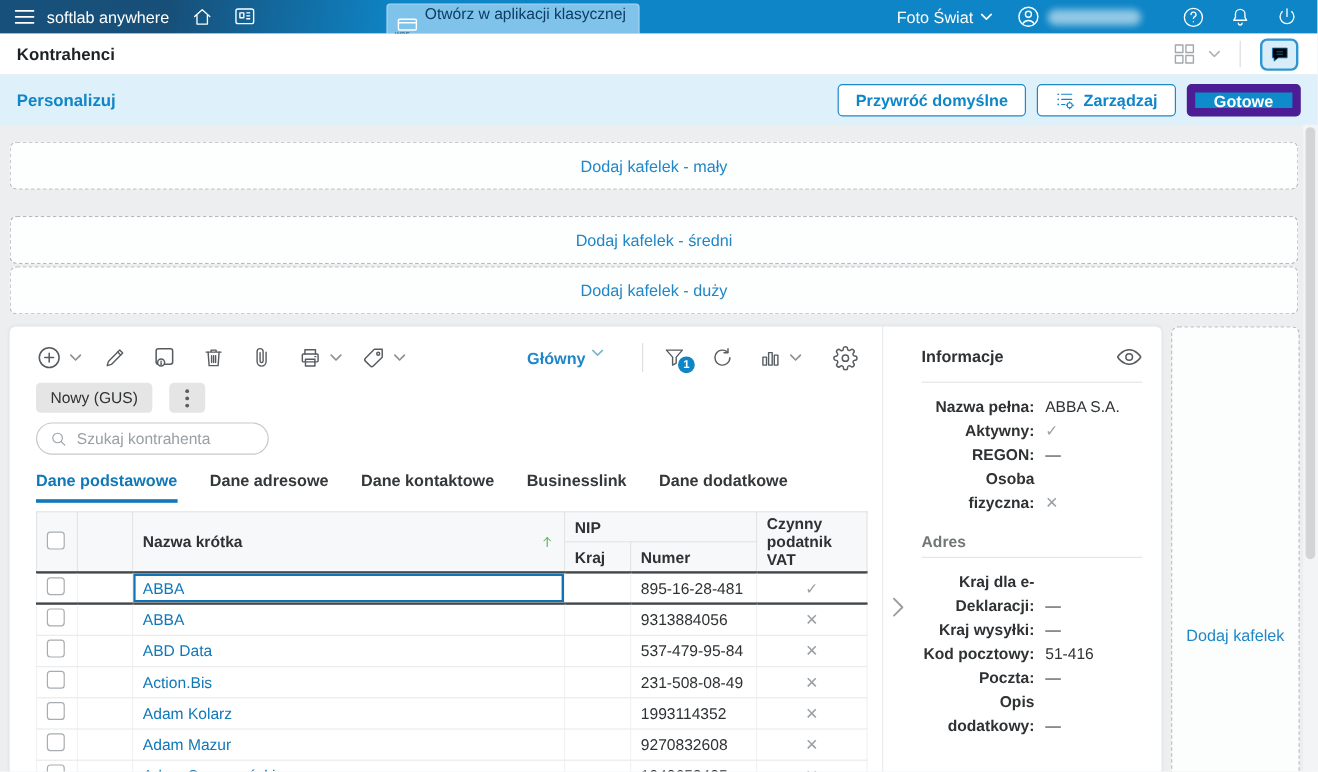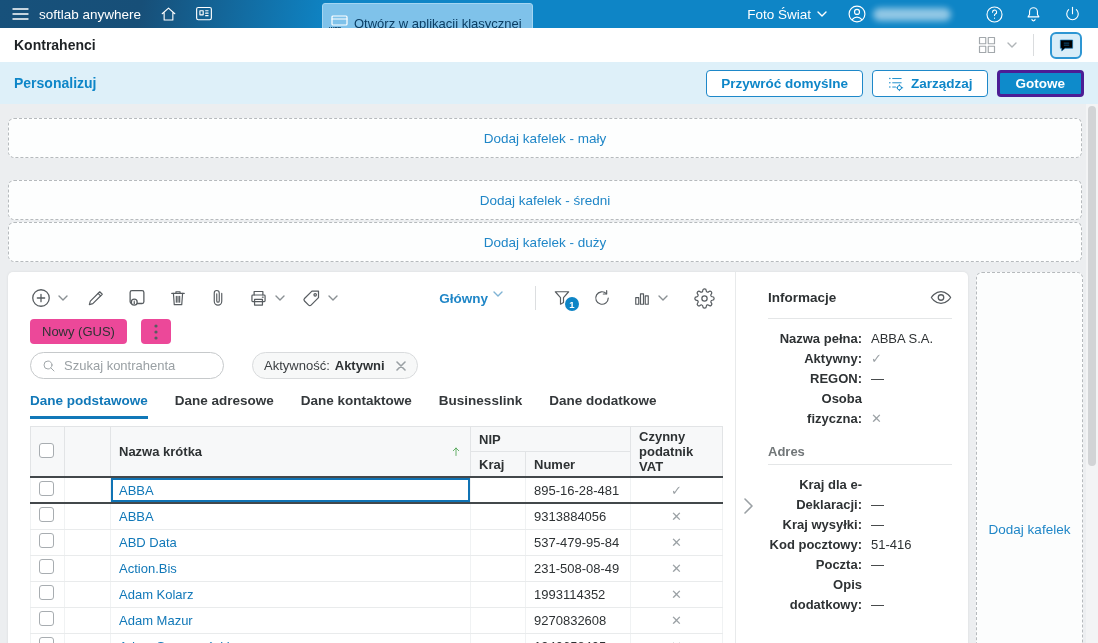--- a/index.html
+++ b/index.html
@@ -15,21 +15,21 @@
   .topbar { position:absolute; left:0; top:0; width:1098px; height:28px;
     background:linear-gradient(100deg,#17517b 0px,#174f78 140px,#0e85c6 330px,#0e85c6 100%);
     display:flex; align-items:center; color:#fff; font-size:13px; }
   .topbar .ic svg { stroke:#fff; }
   .hamburger { margin-left:12px; }
   .appname { margin-left:10px; font-size:13.5px; }
   .tb-home { margin-left:18px; }
   .tb-news { margin-left:16px; }
   .classic-btn { position:absolute; left:322px; top:3px; height:40px; padding:0 10px 0 6px;
     background:#7fc2ea; border:1px solid #a3d5f2; border-radius:3px; color:#0b3e64;
-    font-family:inherit; font-size:13px; display:flex; align-items:center; gap:6px; cursor:pointer; }
+    font-family:inherit; font-size:13px; display:flex; gap:6px; cursor:pointer; }
   .classic-btn svg { stroke:#0b3e64; fill:none; stroke-width:1.2; }
   .wpf-text { font-size:5.5px; font-weight:700; fill:#0b3e64; stroke:none; }
   .topbar-right { margin-left:auto; display:flex; align-items:center; padding-right:16px; }
   .company { display:flex; align-items:center; gap:6px; font-size:13.5px; cursor:pointer; }
   .tb-person { margin-left:20px; }
   .blur-name { margin-left:6px; width:78px; height:13px; border-radius:7px;
     background:rgba(255,255,255,0.55); filter:blur(3px); }
   .tb-help { margin-left:34px; } .tb-bell { margin-left:20px; } .tb-power { margin-left:20px; }
 
   
@@ -44,21 +44,21 @@
   .chat-btn svg { stroke:#1178b8; }
 
   
   .pbar { position:absolute; left:0; top:62px; width:1098px; height:42px; background:#def0f9;
     display:flex; align-items:center; }
   .pbar-title { margin-left:14px; color:#0e86c8; font-size:14px; font-weight:700; }
   .pbar-right { margin-left:auto; display:flex; align-items:center; gap:9px; padding-right:14px; }
   .btn-outline { height:27px; padding:0 14px; background:#fff; border:1px solid #1e88c9; border-radius:4px;
     color:#0e86c8; font-family:inherit; font-size:13.5px; font-weight:600; display:flex; align-items:center; gap:7px; cursor:pointer; }
   .btn-outline svg { stroke:#0e86c8; fill:none; stroke-width:1.3; }
-  .btn-solid { height:27px; padding:0 16px; background:#0e8bcb; border:3px solid #4c1d95; border-radius:4px;
+  .btn-solid { height:27px; padding:0 16px; background:#0e8bcb; border:7px solid #4c1d95; border-radius:4px;
     color:#fff; font-family:inherit; font-size:13.5px; font-weight:600; cursor:pointer; }
 
   
   .tile { position:absolute; left:8px; width:1074px; height:40px; background:#fdfefe;
     border:1px dashed #b6babd; border-radius:6px; display:flex; align-items:center; justify-content:center;
     color:#1f86c7; font-size:13.5px; cursor:pointer; }
   .tile-1 { top:118px; } .tile-2 { top:180px; } .tile-3 { top:222px; }
   .tile-side { position:absolute; left:976px; top:272px; width:107px; height:515px; background:#fcfdfd;
     border:1px dashed #b6babd; border-radius:6px; display:flex; align-items:center; justify-content:center;
     color:#1f86c7; font-size:13.5px; cursor:pointer; }
@@ -74,21 +74,21 @@
   .mr18{margin-right:18px;} .mr20{margin-right:20px;} .mr16{margin-right:16px;}
   .view-sel { display:flex; align-items:flex-start; gap:5px; color:#1f86c7; font-size:13.5px; font-weight:600; cursor:pointer; }
   .view-sel .chev svg { stroke:#7fb3d4; }
   .t-divider { width:1px; height:24px; background:#dcdee0; margin:0 16px; }
   .spacer { flex:1; }
   .funnel-wrap { position:relative; }
   .badge { position:absolute; right:-7px; bottom:-3px; width:14px; height:14px; border-radius:50%;
     background:#0e85c6; color:#fff; font-size:9.5px; font-weight:700; display:flex; align-items:center; justify-content:center; }
 
   .row2 { display:flex; align-items:center; gap:14px; margin:7px 0 0 22px; }
-  .pill { height:25px; background:#ec4899; border:none; border-radius:4px; padding:0 12px;
+  .pill { height:25px; background:#e5e5e5; border:none; border-radius:4px; padding:0 12px;
     font-family:inherit; font-size:13px; color:#2e3234; display:flex; align-items:center; cursor:pointer; }
   .pill-dots { width:30px; justify-content:center; padding:0; }
   .pill-dots svg { fill:#575c60; }
 
   .search-row { display:flex; align-items:center; margin:8px 0 0 22px; gap:28px; }
   .search-box { width:194px; height:27px; border:1px solid #c6c9cb; border-radius:14px;
     display:flex; align-items:center; padding:0 10px; gap:7px; background:#fff; }
   .search-box svg { stroke:#9aa0a4; }
   .search-box input { border:none; outline:none; flex:1; font-family:inherit; font-size:13px; color:#2e3234; min-width:0; }
   .search-box input::placeholder { color:#9aa0a4; }
@@ -395,29 +395,20 @@
       <div class="search-row">
         <div class="search-box">
           <span class="ic">
             <svg width="16" height="16" viewBox="0 0 24 24">
                 <circle cx="10.5" cy="10.5" r="6"></circle>
                 <path d="M15 15l4.5 4.5"></path>
               </svg>
           </span>
           <input type="text" placeholder="Szukaj kontrahenta" style="">
         </div>
-        <div class="chip">
-          <span>Aktywność:</span>
-          <b>Aktywni</b>
-          <span class="x ic">
-            <svg width="10" height="10" viewBox="0 0 10 10">
-                <path d="M1 1l8 8M9 1l-8 8"></path>
-              </svg>
-          </span>
-        </div>
       </div>
 
       <div class="tabs">
         <span class="tab active">Dane podstawowe</span>
         <span class="tab">Dane adresowe</span>
         <span class="tab">Dane kontaktowe</span>
         <span class="tab">Businesslink</span>
         <span class="tab">Dane dodatkowe</span>
       </div>
 

